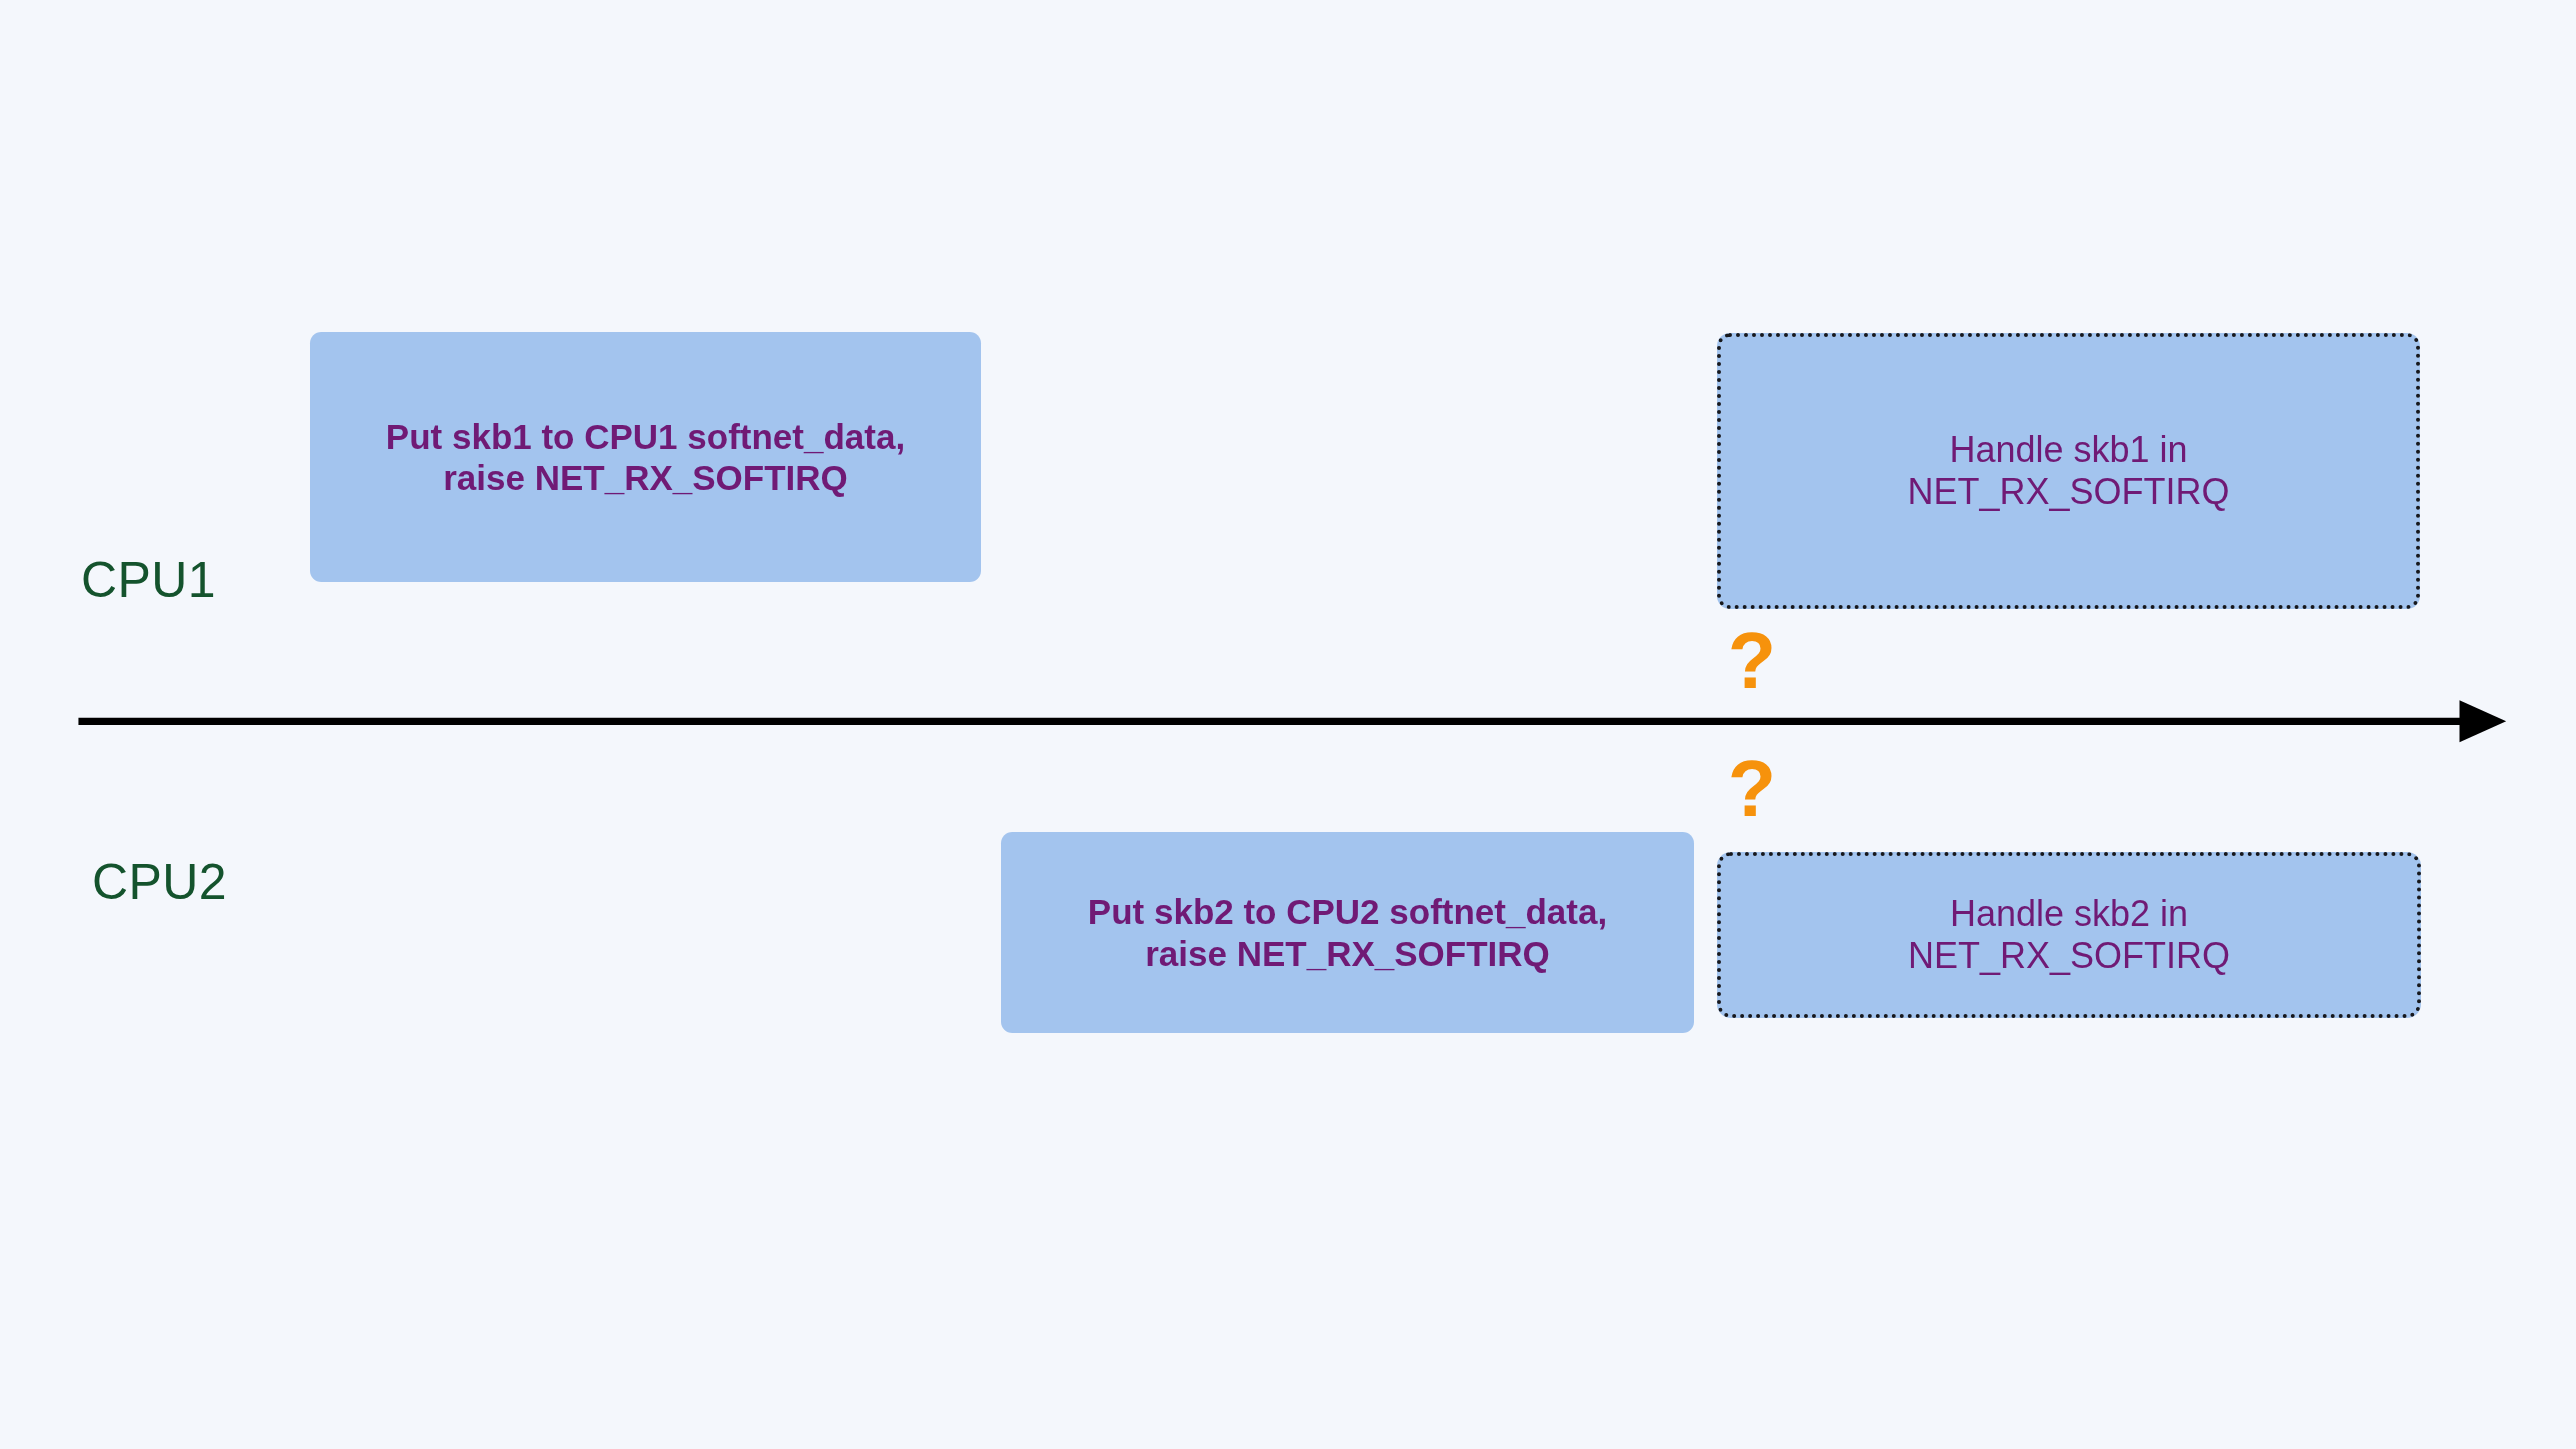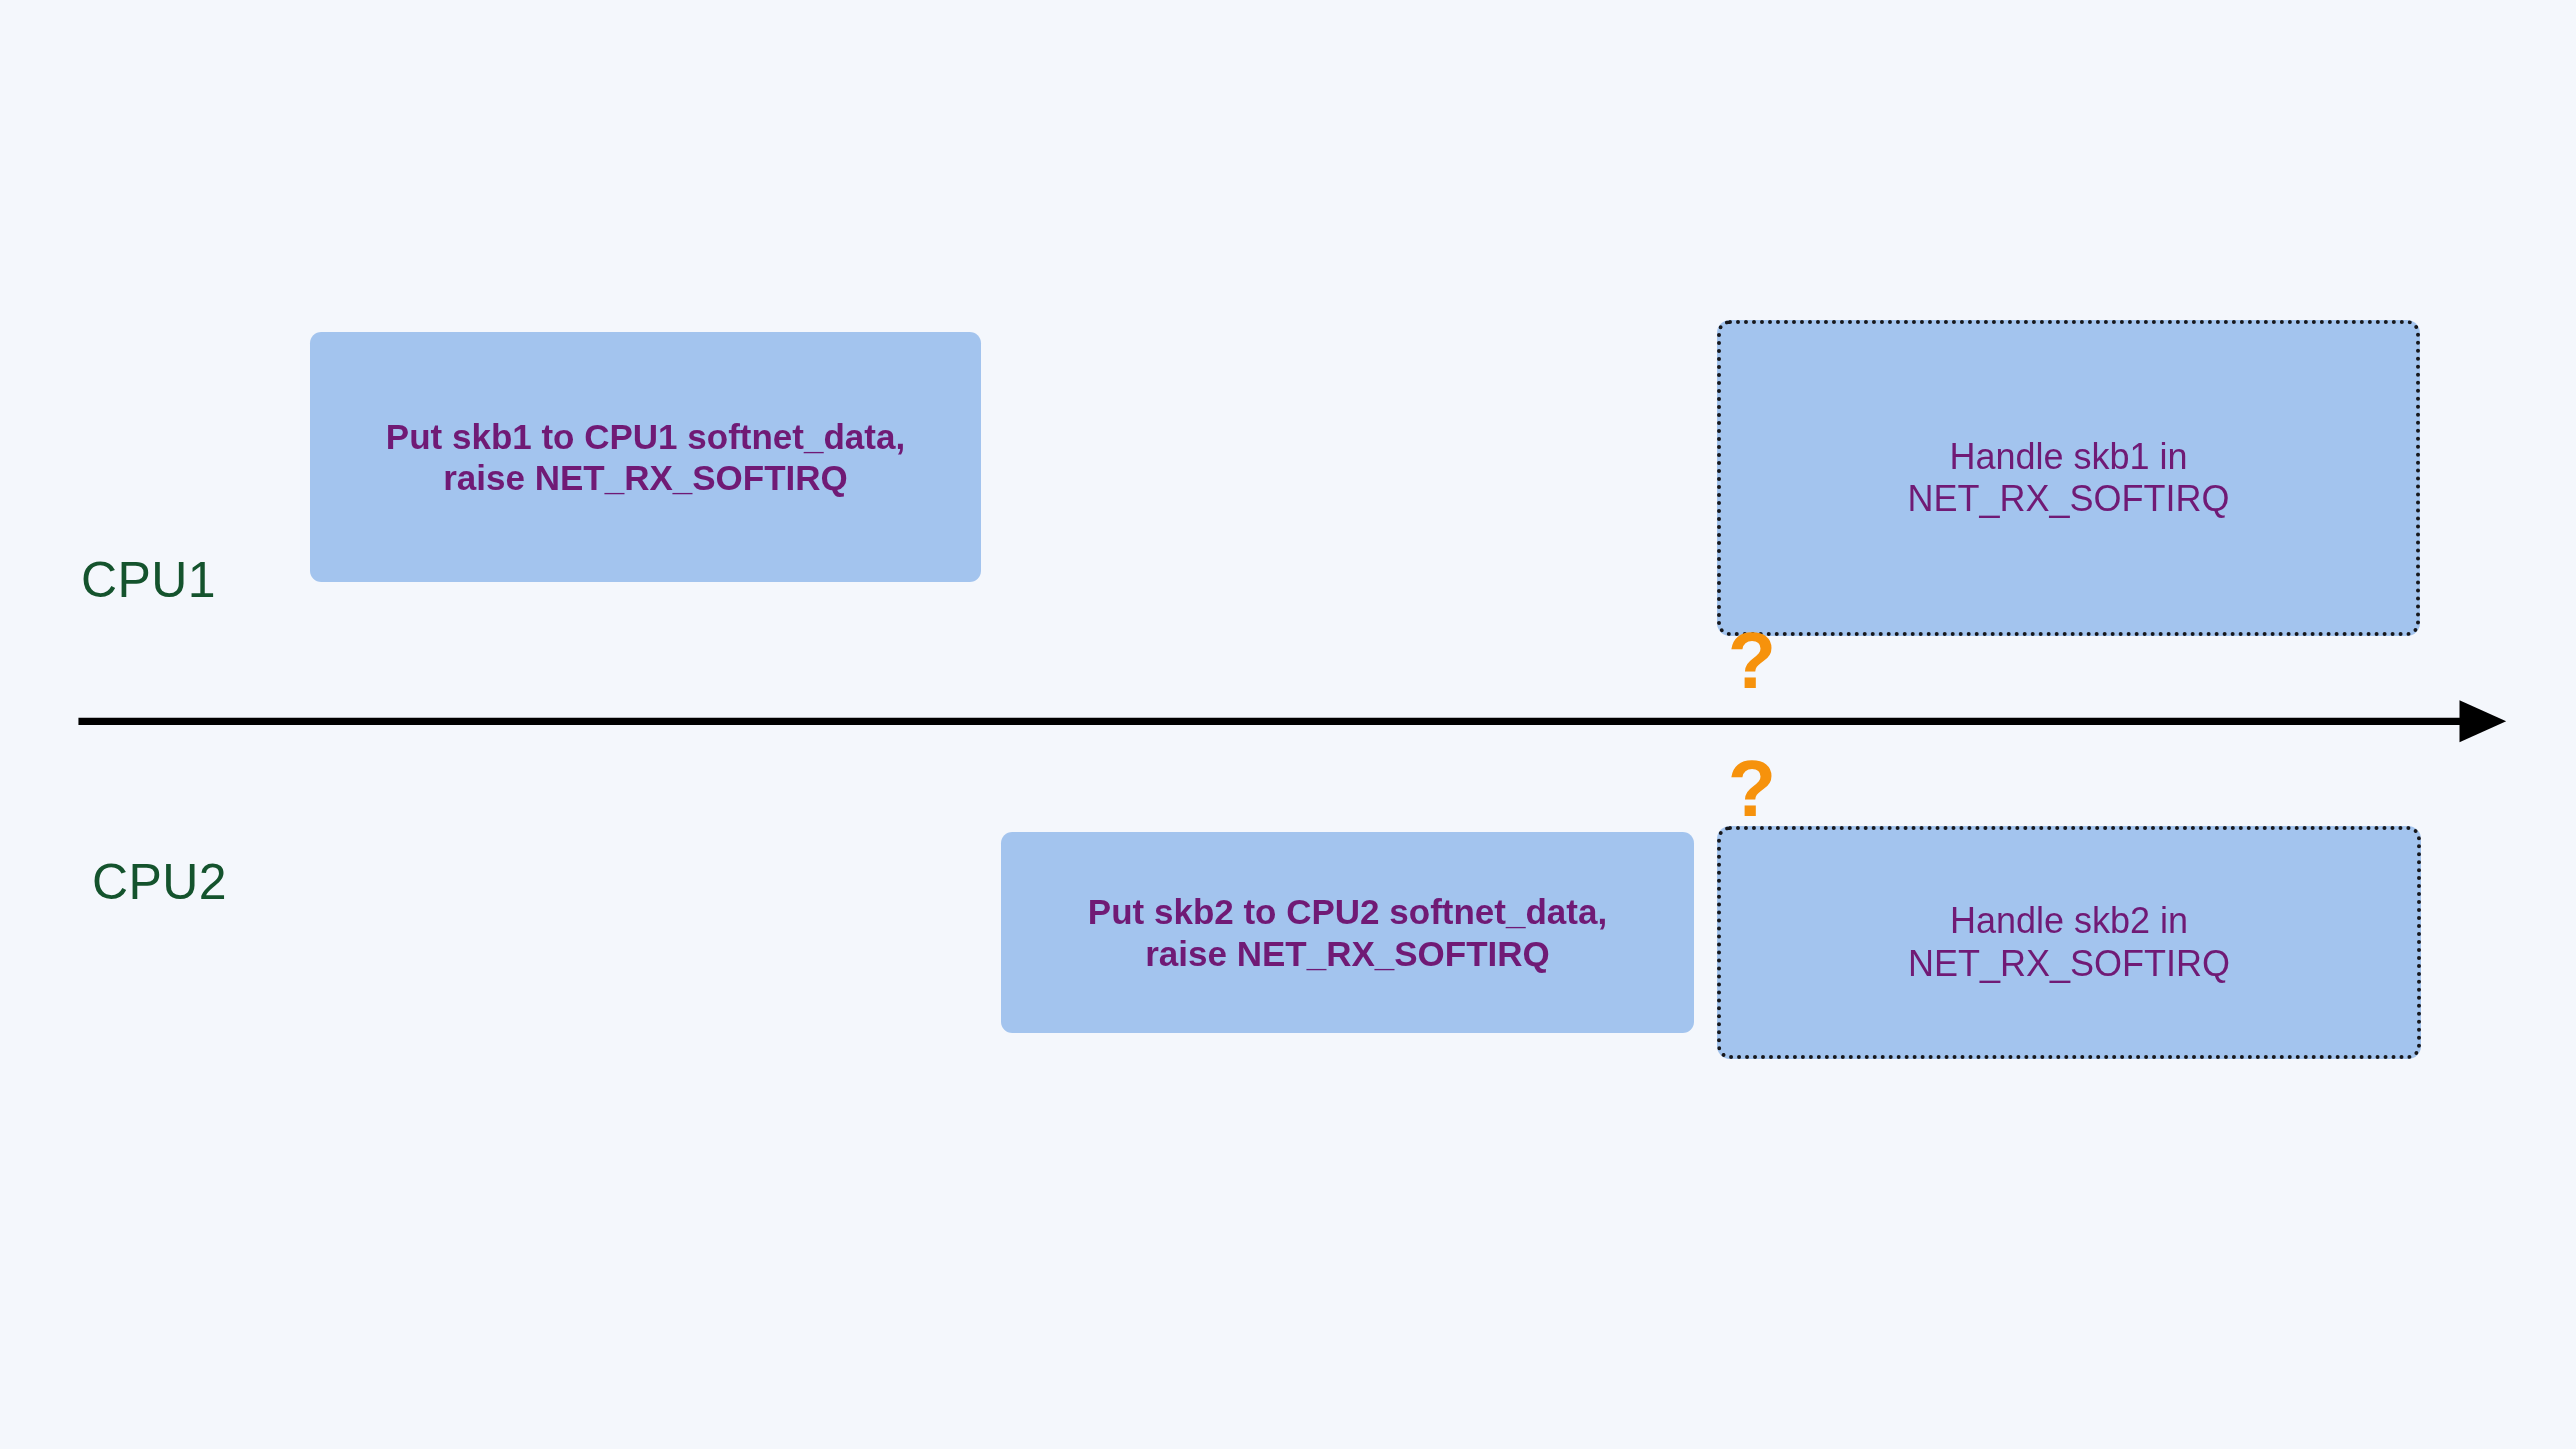--- a/index.html
+++ b/index.html
@@ -71,23 +71,23 @@
   .task-box.solid .task-text {
     font-weight: 700;
   }
   .task-box.dotted .task-text {
     font-weight: 400;
     font-size: 36px;
   }
 
   
   #box-cpu1-put    { left: 310px;  top: 332px;  width: 671px; height: 250px; }
-  #box-cpu1-handle { left: 1717px; top: 320px;  width: 703px; height: 316px; }
+  #box-cpu1-handle { left: 1717px; top: 333px;  width: 703px; height: 276px; }
   #box-cpu2-put    { left: 971px; top: 832px; width: 693px; height: 201px; margin-left: 30px; }
-  #box-cpu2-handle { left: 1717px; top: 826px; width: 704px; height: 233px; }
+  #box-cpu2-handle { left: 1717px; top: 852px; width: 704px; height: 166px; border-radius: 14px; }
 
   
   .question-mark {
     position: absolute;
     color: #f6920c;
     font-size: 79px;
     font-weight: 700;
     line-height: 1;
     text-align: center;
     width: 64px;

